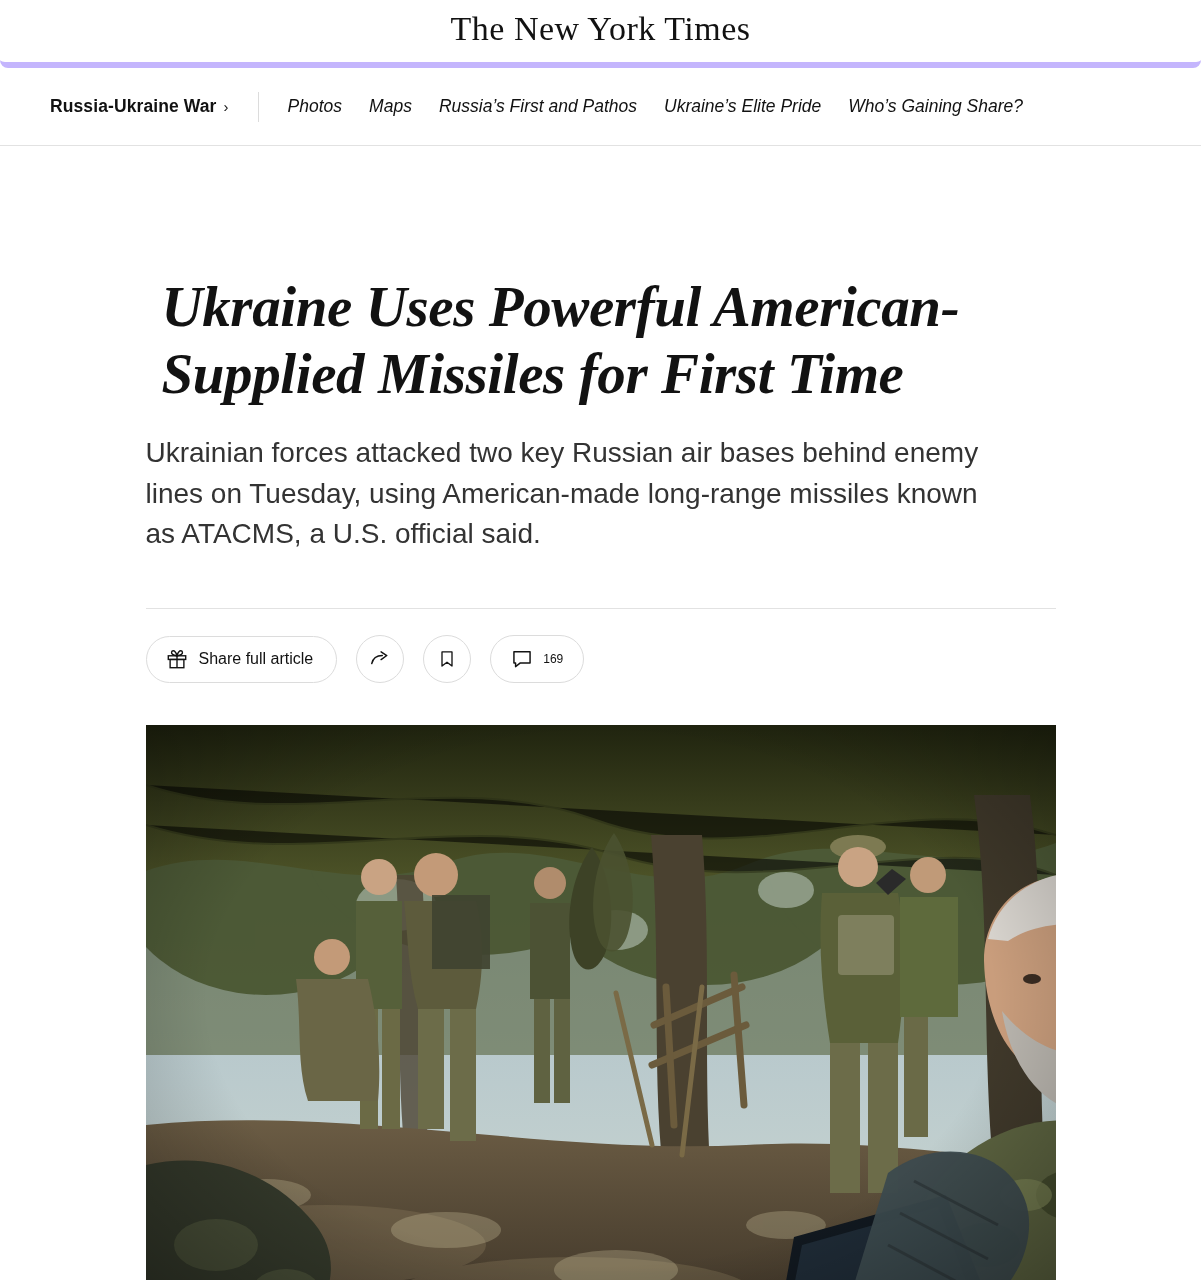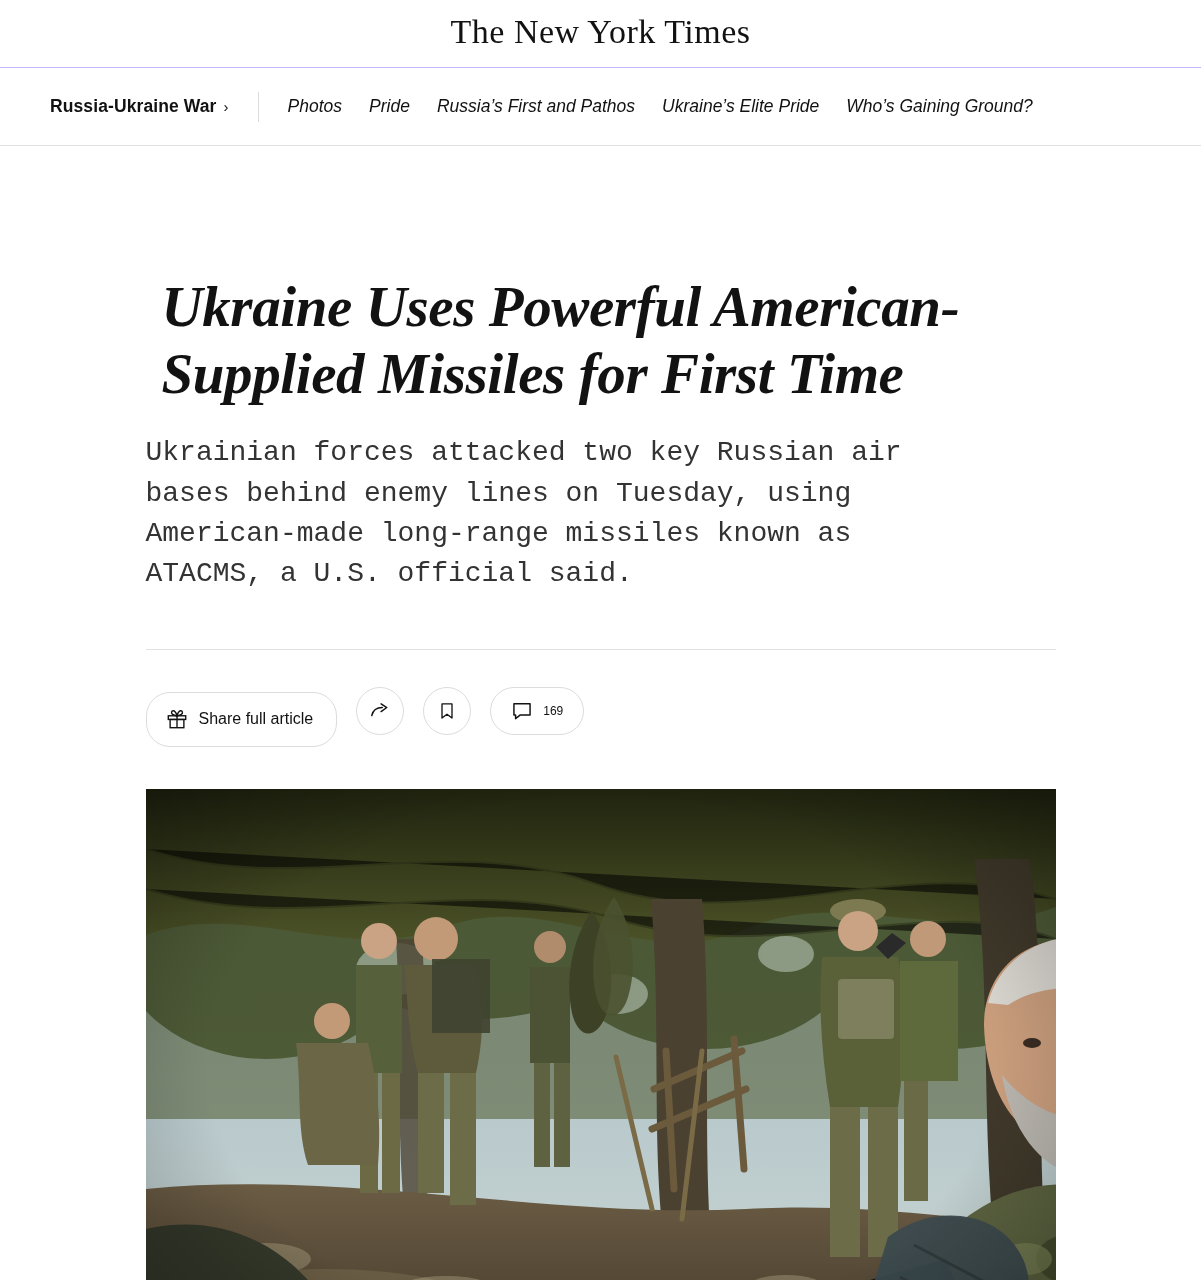--- a/index.html
+++ b/index.html
@@ -17,21 +17,22 @@
     position: relative;
     overflow: hidden;
   }
 
   
   .masthead {
     height: 68px;
     display: flex;
     align-items: center;
     justify-content: center;
-    border-bottom: 1px solid #c4b5fd;
+    border-bottom: 6px solid #c4b5fd;
+    border-radius: 8px;
   }
   .masthead-logo {
     font-family: "Liberation Serif", serif;
     font-size: 34px;
     letter-spacing: 0.5px;
     color: #121212;
     font-weight: 400;
     position: relative;
     top: -2px;
     
@@ -106,21 +107,21 @@
     font-weight: 700;
     font-size: 57px;
     line-height: 1.17;
     letter-spacing: -0.4px;
     color: #121212;
     margin: 16px;
     padding-top: 112px;
     max-width: 880px;
   }
   .summary {
-    font-family: Liberation Mono, monospace;
+    font-family: Liberation Sans, sans-serif;
     font-size: 28px;
     line-height: 1.44;
     color: #333333;
     margin: 26px 0 0 0;
     max-width: 840px;
     font-weight: 400;
   }
 
   .rule {
     height: 1px;
@@ -133,30 +134,29 @@
   .actions {
     display: flex;
     align-items: center;
     gap: 19px;
     padding: 26px 0 0 0;
   }
   .btn-share-full {
     display: flex;
     align-items: center;
     gap: 11px;
-    height: 55px;
+    height: 47px;
     padding: 0 23px 0 19px;
     border: 1px solid #dcdcdc;
     border-radius: 24px;
     background: #fff;
     cursor: pointer;
     font-size: 16px;
     color: #121212;
     font-family: "Liberation Sans", sans-serif;
-    margin-top: 16px;
   }
   .circle-btn {
     width: 48px;
     height: 48px;
     border-radius: 50%;
     border: 1px solid #dcdcdc;
     background: #fff;
     display: flex;
     align-items: center;
     justify-content: center;
@@ -203,24 +203,24 @@
   </div>
 
   <div class="navbar">
     <div class="nav-section">
       <span>Russia-Ukraine War</span>
       <span class="chev">›</span>
     </div>
     <div class="nav-divider"></div>
     <div class="nav-links">
       <a class="nav-link">Photos</a>
-      <a class="nav-link">Pride</a>
+      <a class="nav-link">Maps</a>
       <a class="nav-link">Russia’s First and Pathos</a>
       <a class="nav-link">Ukraine’s Elite Pride</a>
-      <a class="nav-link">Who’s Gaining Ground?</a>
+      <a class="nav-link">Who’s Gaining Share?</a>
     </div>
   </div>
 
   <div class="article">
     <div class="article-inner">
 
       <h1 class="headline">Ukraine Uses Powerful American-Supplied Missiles for First Time</h1>
 
       <p class="summary">Ukrainian forces attacked two key Russian air bases behind enemy lines on Tuesday, using American-made long-range missiles known as ATACMS, a U.S. official said.</p>
 

